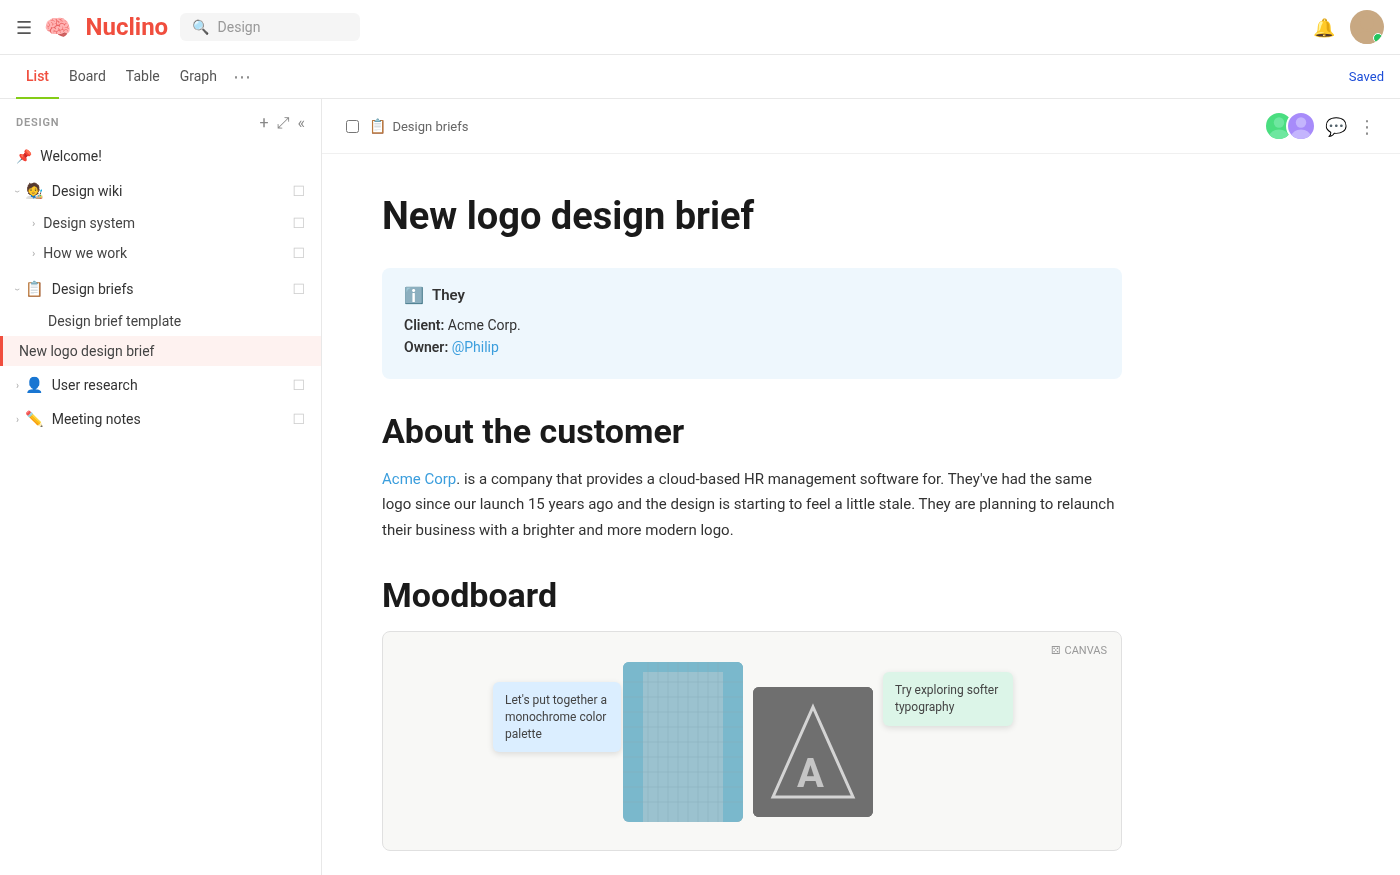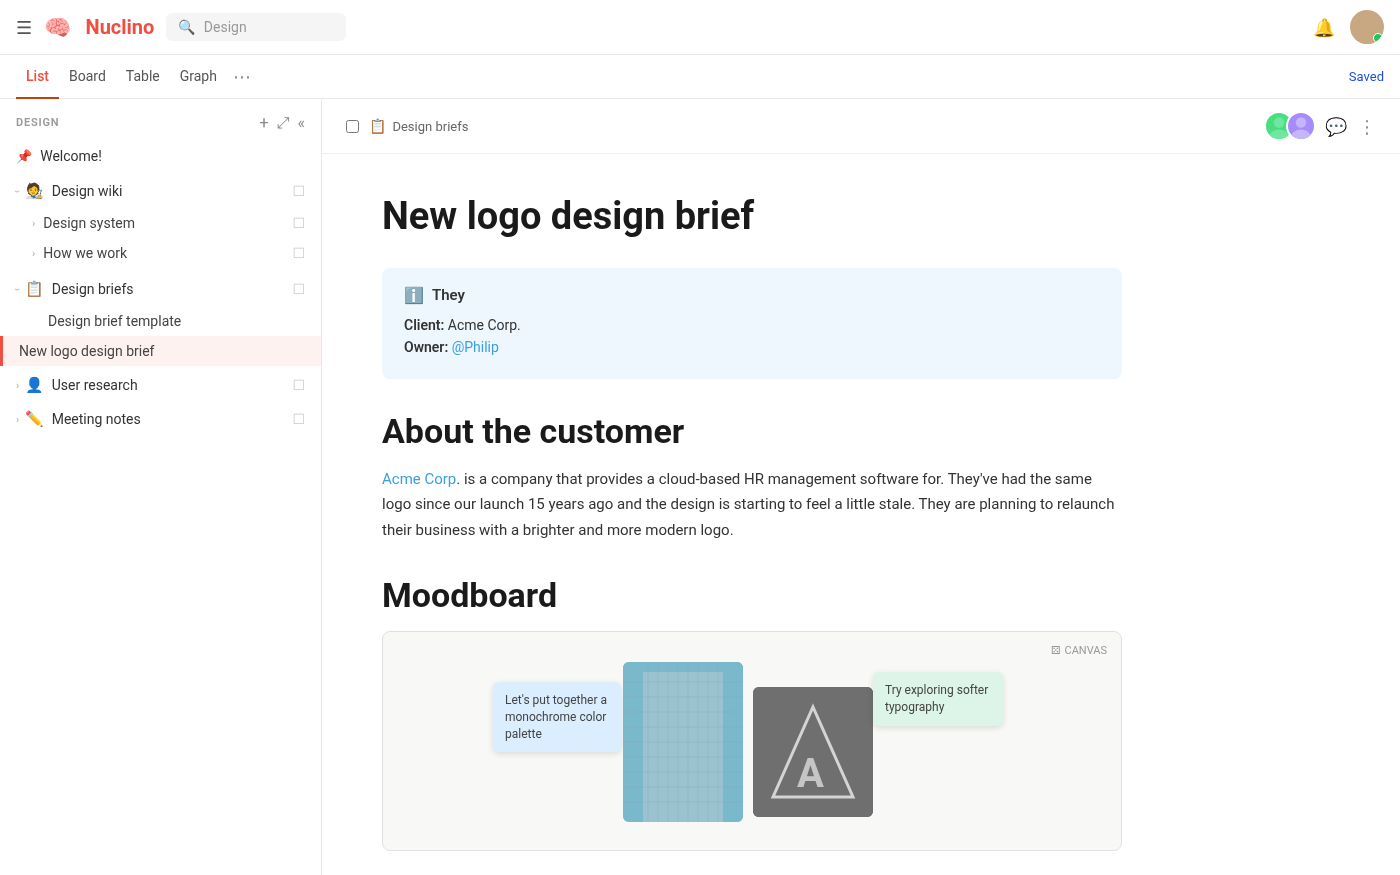--- a/index.html
+++ b/index.html
@@ -6,21 +6,21 @@
     body { font-family: -apple-system, BlinkMacSystemFont, 'Segoe UI', Roboto, sans-serif; background: #fff; display: flex; flex-direction: column; height: 875px; overflow: hidden; }
 
     
     .topnav {
       display: flex; align-items: center; height: 55px; border-bottom: 1px solid #e8e8e8;
       padding: 0 16px; gap: 12px; flex-shrink: 0;
     }
     .hamburger { cursor: pointer; color: #555; font-size: 18px; }
     .logo { display: flex; align-items: center; gap: 6px; text-decoration: none; }
     .logo-icon { color: #f04e3e; font-size: 22px; }
-    .logo-text { font-size: 20px; font-weight: 700; color: #f04e3e; padding-left: 8px; }
+    .logo-text { font-size: 24px; font-weight: 700; color: #f04e3e; padding-left: 8px; }
     .search-bar {
       display: flex; align-items: center; gap: 8px;
       background: #f5f5f5; border-radius: 6px; padding: 6px 12px;
       color: #999; font-size: 14px; cursor: pointer; min-width: 180px;
     }
     .topnav-right { margin-left: auto; display: flex; align-items: center; gap: 14px; }
     .bell-icon { font-size: 18px; color: #888; cursor: pointer; }
     .avatar-circle {
       width: 34px; height: 34px; border-radius: 50%; background: #c8a882;
       overflow: hidden; display: flex; align-items: center; justify-content: center;
@@ -35,21 +35,21 @@
     .tabbar {
       display: flex; align-items: center; padding: 0 16px;
       border-bottom: 1px solid #e8e8e8; height: 44px; flex-shrink: 0;
       position: relative;
     }
     .tab {
       padding: 0 10px; height: 44px; display: flex; align-items: center;
       font-size: 14px; color: #555; cursor: pointer; position: relative;
       border-bottom: 2px solid transparent; margin-bottom: -1px;
     }
-    .tab.active { color: #f04e3e; border-bottom: 2px solid #c2410c; font-weight: 500; }
+    .tab.active { color: #f04e3e; border-bottom: 2px solid #84cc16; font-weight: 500; }
     .tab-more { margin-left: 6px; color: #888; cursor: pointer; font-size: 18px; }
     .saved-label { margin-left: auto; font-size: 13px; color: #1d4ed8; }
 
     
     .main { display: flex; flex: 1; overflow: hidden; }
 
     
     .sidebar {
       width: 322px; flex-shrink: 0; border-right: 1px solid #e8e8e8;
       display: flex; flex-direction: column; overflow-y: auto;
@@ -350,20 +350,20 @@
 
           <div class="canvas-image dark-img" style="left: 370px; top: 55px; width: 120px; height: 130px;">
             <svg width="120" height="130" viewBox="0 0 120 130">
               <rect width="120" height="130" fill="#888"></rect>
               <rect width="120" height="130" fill="#555" opacity="0.5"></rect>
               <polygon points="60,20 100,110 20,110" fill="none" stroke="rgba(255,255,255,0.7)" stroke-width="3"></polygon>
               <text x="44" y="100" font-size="40" font-weight="bold" fill="rgba(255,255,255,0.6)">A</text>
             </svg>
           </div>
 
-          <div class="sticky sticky-green" style="left: 490px; top: 40px; width: 130px;">
+          <div class="sticky sticky-green" style="left: 500px; top: 40px; width: 130px;">
             <span>Try exploring softer typography</span>
           </div>
         </div>
       </div>
     </div>
   </div>
 </div>
 
 </body></html>

